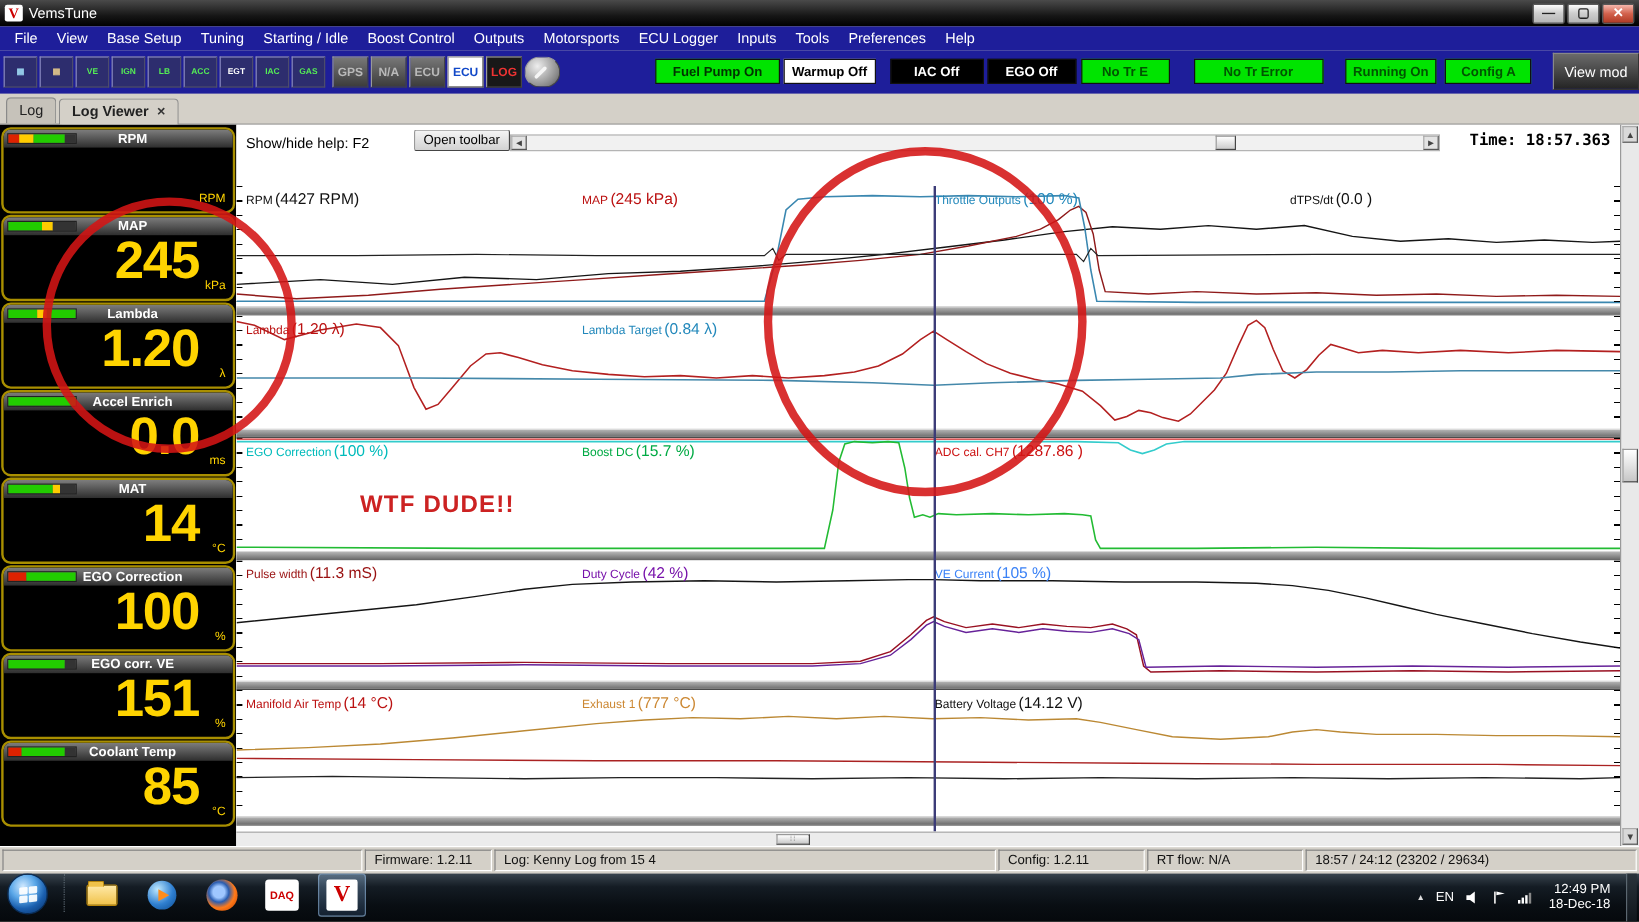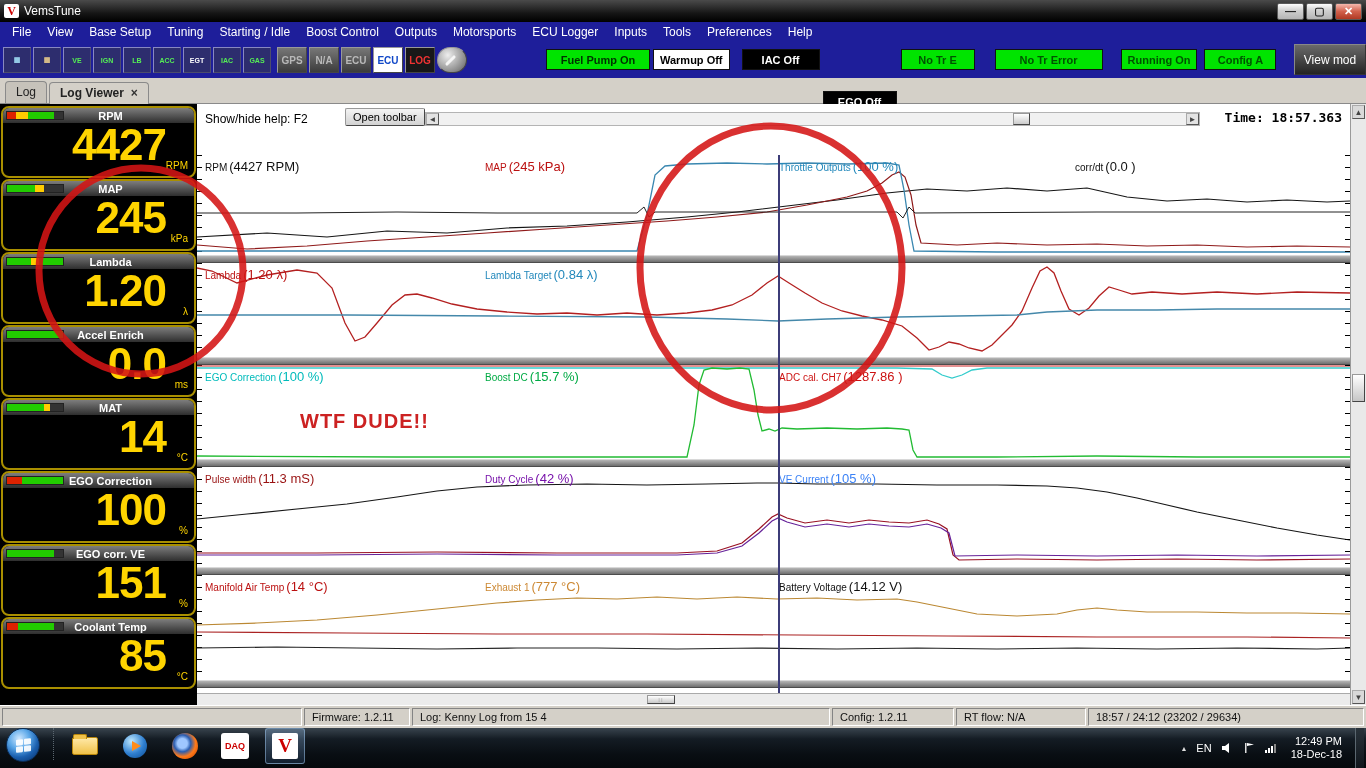--- a/index.html
+++ b/index.html
@@ -175,21 +175,21 @@
         <button class="dev-btn dev-inecu">ECU</button>
         <button class="dev-btn dev-log">LOG</button>
         <button class="dev-btn dev-wrench">
           <span class="wrench-bar"></span>
         </button>
       </span>
     <span class="toolbar-status">
         <button class="status-btn" style="background: rgb(0, 228, 0); color: rgb(0, 51, 0); min-width: 104px; margin-left: 0px;">Fuel Pump On</button>
         <button class="status-btn" style="background: rgb(255, 255, 255); color: rgb(0, 0, 0); min-width: 64px; margin-left: 3px;">Warmup Off</button>
         <button class="status-btn" style="background: rgb(0, 0, 0); color: rgb(255, 255, 255); min-width: 78px; margin-left: 12px;">IAC Off</button>
-        <button class="status-btn" style="background: rgb(0, 0, 0); color: rgb(255, 255, 255); min-width: 74px; margin-left: 3px; margin-top: 42px;">EGO Off</button>
+        <button class="status-btn" style="background: rgb(0, 0, 0); color: rgb(255, 255, 255); min-width: 74px; margin-left: 3px;">EGO Off</button>
         <button class="status-btn" style="background: rgb(0, 228, 0); color: rgb(0, 85, 0); min-width: 74px; margin-left: 4px;">No Tr E</button>
         <button class="status-btn" style="background: rgb(0, 228, 0); color: rgb(0, 85, 0); min-width: 108px; margin-left: 20px;">No Tr Error</button>
         <button class="status-btn" style="background: rgb(0, 228, 0); color: rgb(0, 85, 0); min-width: 74px; margin-left: 18px;">Running On</button>
         <button class="status-btn" style="background: rgb(0, 228, 0); color: rgb(0, 85, 0); min-width: 72px; margin-left: 7px;">Config A</button>
       </span>
     <button class="viewmode-btn">View mod</button>
   </div>
 
   <div class="tabbar">
       <div class="tab"><span class="tab-label">Log</span></div>
@@ -201,21 +201,20 @@
         <div class="gauge">
           <div class="gauge-head">
             <div class="gauge-minibar">
               <span class="gseg" style="background: rgb(221, 34, 0); flex: 10 1 0%;"></span>
               <span class="gseg" style="background: rgb(255, 204, 0); flex: 12 1 0%;"></span>
               <span class="gseg" style="background: rgb(34, 204, 0); flex: 28 1 0%;"></span>
               <span class="gseg" style="background: rgb(51, 51, 51); flex: 10 1 0%;"></span>
             </div>
             <div class="gauge-title">RPM</div>
           </div>
-          <div class="gauge-value">4427</div>
           <div class="gauge-unit">RPM</div>
         </div>
         <div class="gauge">
           <div class="gauge-head">
             <div class="gauge-minibar">
               <span class="gseg" style="background: rgb(34, 204, 0); flex: 30 1 0%;"></span>
               <span class="gseg" style="background: rgb(255, 204, 0); flex: 10 1 0%;"></span>
               <span class="gseg" style="background: rgb(51, 51, 51); flex: 20 1 0%;"></span>
             </div>
             <div class="gauge-title">MAP</div>
@@ -308,21 +307,21 @@
           <div class="pane" style="height: 100px;">
             <svg viewBox="0 0 1153 100" preserveAspectRatio="none" width="100%" height="100">
               <polyline points="0,82 70,78 130,82 190,76 250,78 310,73 370,71 430,67 490,62 540,57 590,51 640,45 690,38 730,34 770,36 810,33 850,36 890,33 930,42 970,46 1010,44 1050,47 1090,45 1130,47 1153,46" fill="none" stroke="#151515" stroke-width="1.2"></polyline>
               <polyline points="0,90 50,94 110,91 170,86 230,82 290,78 350,74 410,70 470,66 520,62 570,57 610,50 650,42 670,36 685,28 695,20 702,17 708,22 714,40 719,70 724,88 760,90 800,88 850,90 900,89 950,91 1000,90 1050,92 1100,91 1153,92" fill="none" stroke="#8f1a1a" stroke-width="1.2"></polyline>
               <polyline points="0,96 200,96 440,96 450,60 458,20 468,11 490,9 530,8 570,9 610,8 650,9 690,8 702,10 707,35 712,70 717,96 800,97 900,97 1000,97 1100,97 1153,97" fill="none" stroke="#3a87b0" stroke-width="1.3"></polyline>
               <polyline points="0,58 100,58 200,57 300,58 440,58 447,52 452,62 458,57 600,57 700,57 706,63 712,52 718,58 900,57 1153,57" fill="none" stroke="#222222" stroke-width="1"></polyline>
             </svg>
             <span class="plabel" style="left: 8px; color: rgb(17, 17, 17);"><span class="pname">RPM</span><span class="pval">(4427 RPM)</span></span>
             <span class="plabel" style="left: 288px; color: rgb(187, 17, 17);"><span class="pname">MAP</span><span class="pval">(245 kPa)</span></span>
             <span class="plabel" style="left: 582px; color: rgb(34, 136, 187);"><span class="pname">Throttle Outputs</span><span class="pval">(100 %)</span></span>
-            <span class="plabel" style="left: 878px; color: rgb(17, 17, 17);"><span class="pname">corr/dt</span><span class="pval">(0.0 )</span></span>
+            <span class="plabel" style="left: 878px; color: rgb(17, 17, 17);"><span class="pname">dTPS/dt</span><span class="pval">(0.0 )</span></span>
           </div>
           <div class="pane-sep"></div>
           <div class="pane" style="height: 94px;">
             <svg viewBox="0 0 1153 94" preserveAspectRatio="none" width="100%" height="94">
               <polyline points="0,5 15,8 40,20 70,12 100,7 120,10 135,25 148,60 158,78 168,74 180,60 195,42 208,32 220,31 235,35 255,41 280,46 310,49 340,51 370,50 400,52 430,50 460,52 490,50 515,47 535,42 555,32 570,20 581,13 592,20 608,30 625,40 645,48 665,53 685,57 705,63 720,75 732,87 742,84 752,79 762,81 772,85 785,88 795,82 805,72 815,62 825,48 835,25 843,8 850,4 857,10 864,28 872,46 882,52 892,45 902,33 912,24 922,27 935,31 955,29 985,31 1020,29 1060,31 1100,29 1153,30" fill="none" stroke="#b32020" stroke-width="1.3"></polyline>
               <polyline points="0,52 150,52 300,53 450,54 530,56 581,58 630,56 700,54 760,53 820,52 850,49 900,47 960,47 1020,46 1090,46 1153,46" fill="none" stroke="#4488aa" stroke-width="1.3"></polyline>
             </svg>
             <span class="plabel" style="left: 8px; color: rgb(187, 17, 17);"><span class="pname">Lambda</span><span class="pval">(1.20 λ)</span></span>
             <span class="plabel" style="left: 288px; color: rgb(34, 136, 187);"><span class="pname">Lambda Target</span><span class="pval">(0.84 λ)</span></span>
           </div>

